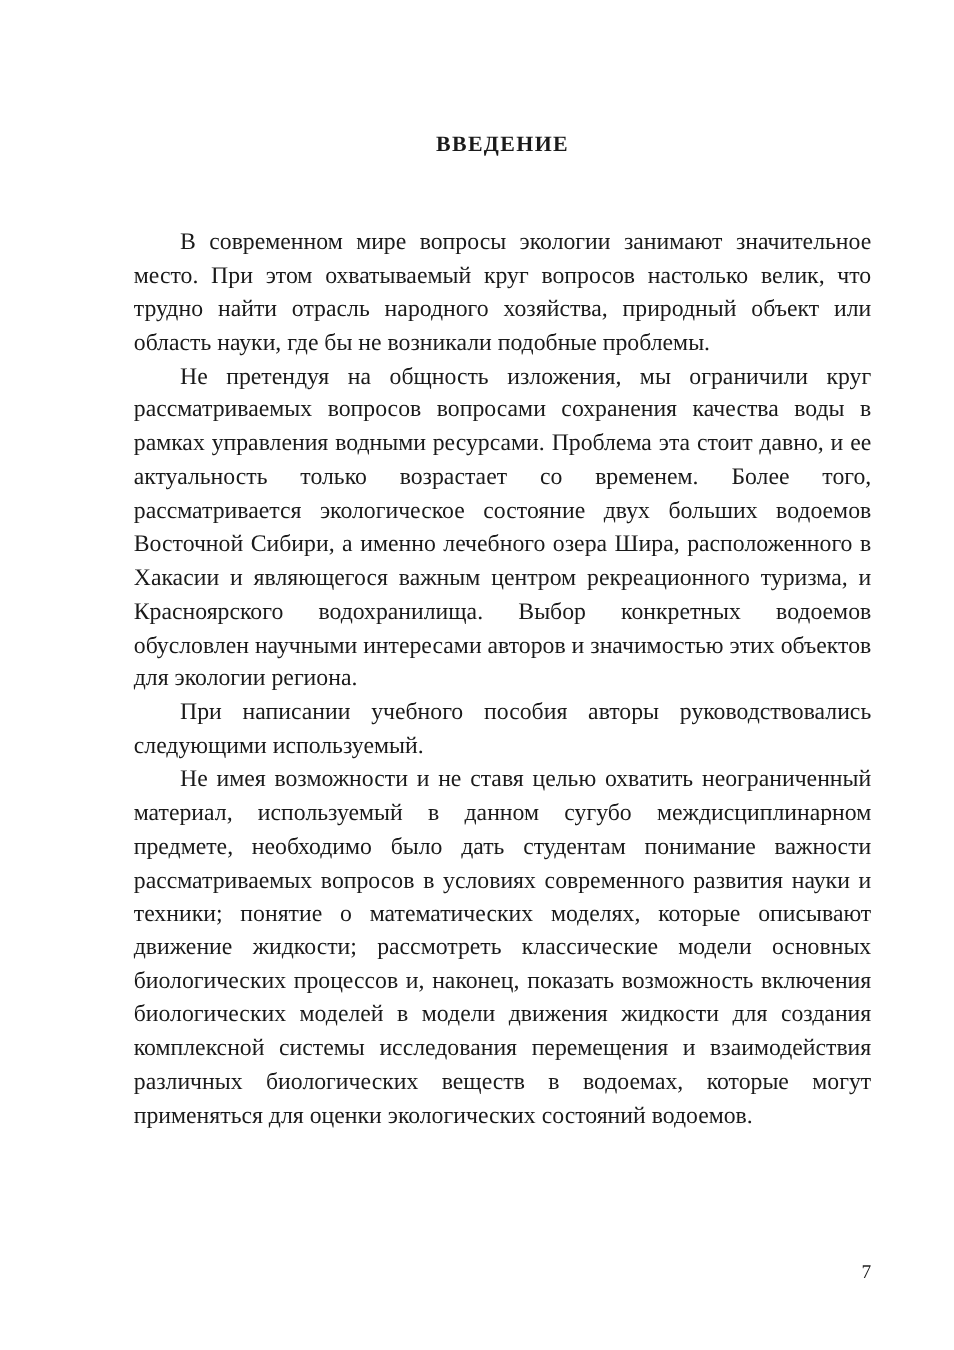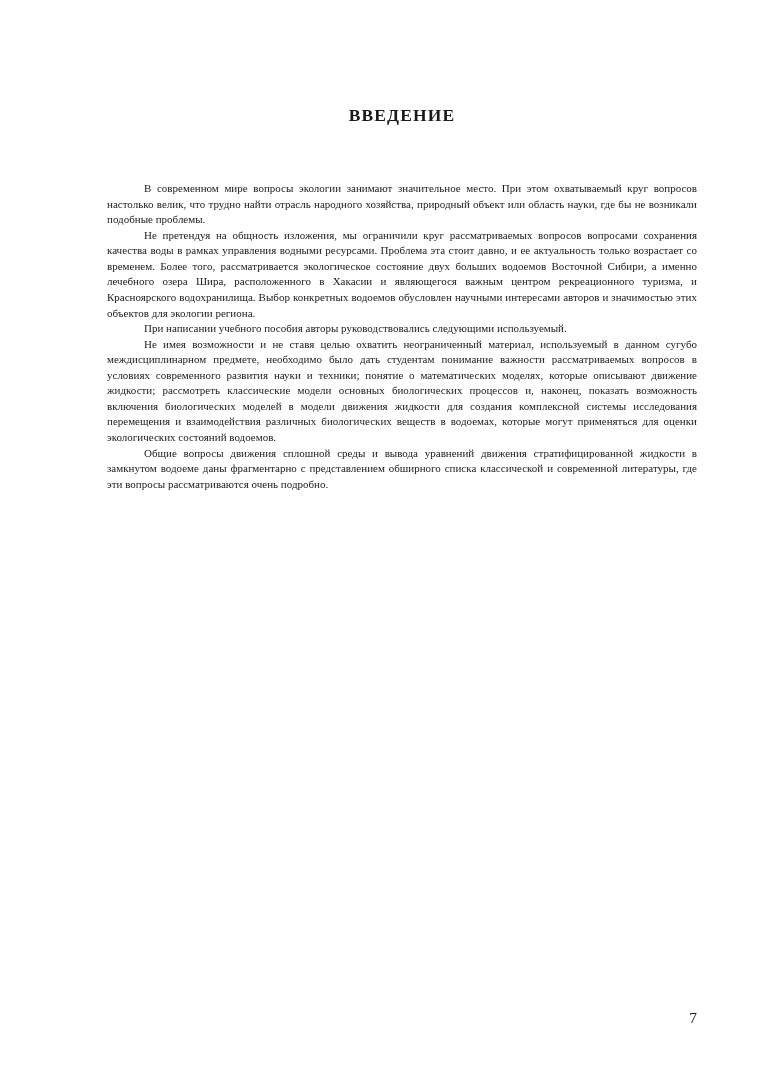--- a/index.html
+++ b/index.html
@@ -27,21 +27,21 @@
   .doc-title {
     text-align: center;
     font-size: 17.5px;
     font-weight: bold;
     letter-spacing: 1.1px;
     margin: 0 0 55px 0;
     line-height: 1.2;
   }
   .body-text p {
     margin: 0;
-    font-size: 11px;
+    font-size: 19px;
     line-height: 1.415;
     text-align: justify;
     text-indent: 37px;
     text-justify: inter-word;
     hyphens: manual;
   }
   .page-number {
     position: absolute;
     right: 78px;
     bottom: 55px;
@@ -52,16 +52,15 @@
 </head>
 <body>
 
 <div class="page">
   <h1 class="doc-title">ВВЕДЕНИЕ</h1>
   <div class="body-text">
     <p>В современном мире вопросы экологии занимают значительное место. При этом охватываемый круг вопросов настолько велик, что трудно найти отрасль народного хозяйства, природный объект или область науки, где бы не возникали подобные проблемы.</p>
     <p>Не претендуя на общность изложения, мы ограничили круг рассматриваемых вопросов вопросами сохранения качества воды в рамках управления водными ресурсами. Проблема эта стоит давно, и ее актуальность только возрастает со временем. Более того, рассматривается экологическое состояние двух больших водоемов Восточной Сибири, а именно лечебного озера Шира, расположенного в Хакасии и являющегося важным центром рекреационного туризма, и Красноярского водохранилища. Выбор конкретных водоемов обусловлен научными интересами авторов и значимостью этих объектов для экологии региона.</p>
     <p>При написании учебного пособия авторы руководствовались следующими используемый.</p>
     <p>Не имея возможности и не ставя целью охватить неограниченный материал, используемый в данном сугубо междисциплинарном предмете, необходимо было дать студентам понимание важности рассматриваемых вопросов в условиях современного развития науки и техники; понятие о математических моделях, которые описывают движение жидкости; рассмотреть классические модели основных биологических процессов и, наконец, показать возможность включения биологических моделей в модели движения жидкости для создания комплексной системы исследования перемещения и взаимодействия различных биологических веществ в водоемах, которые могут применяться для оценки экологических состояний водоемов.</p>
-    <p>Общие вопросы движения сплошной среды и вывода уравнений движения стратифицированной жидкости в замкнутом водоеме даны фрагментарно с представлением обширного списка классической и современной литературы, где эти вопросы рассматриваются очень подробно.</p>
   </div>
   <div class="page-number">7</div>
 </div>
 
 </body></html>

